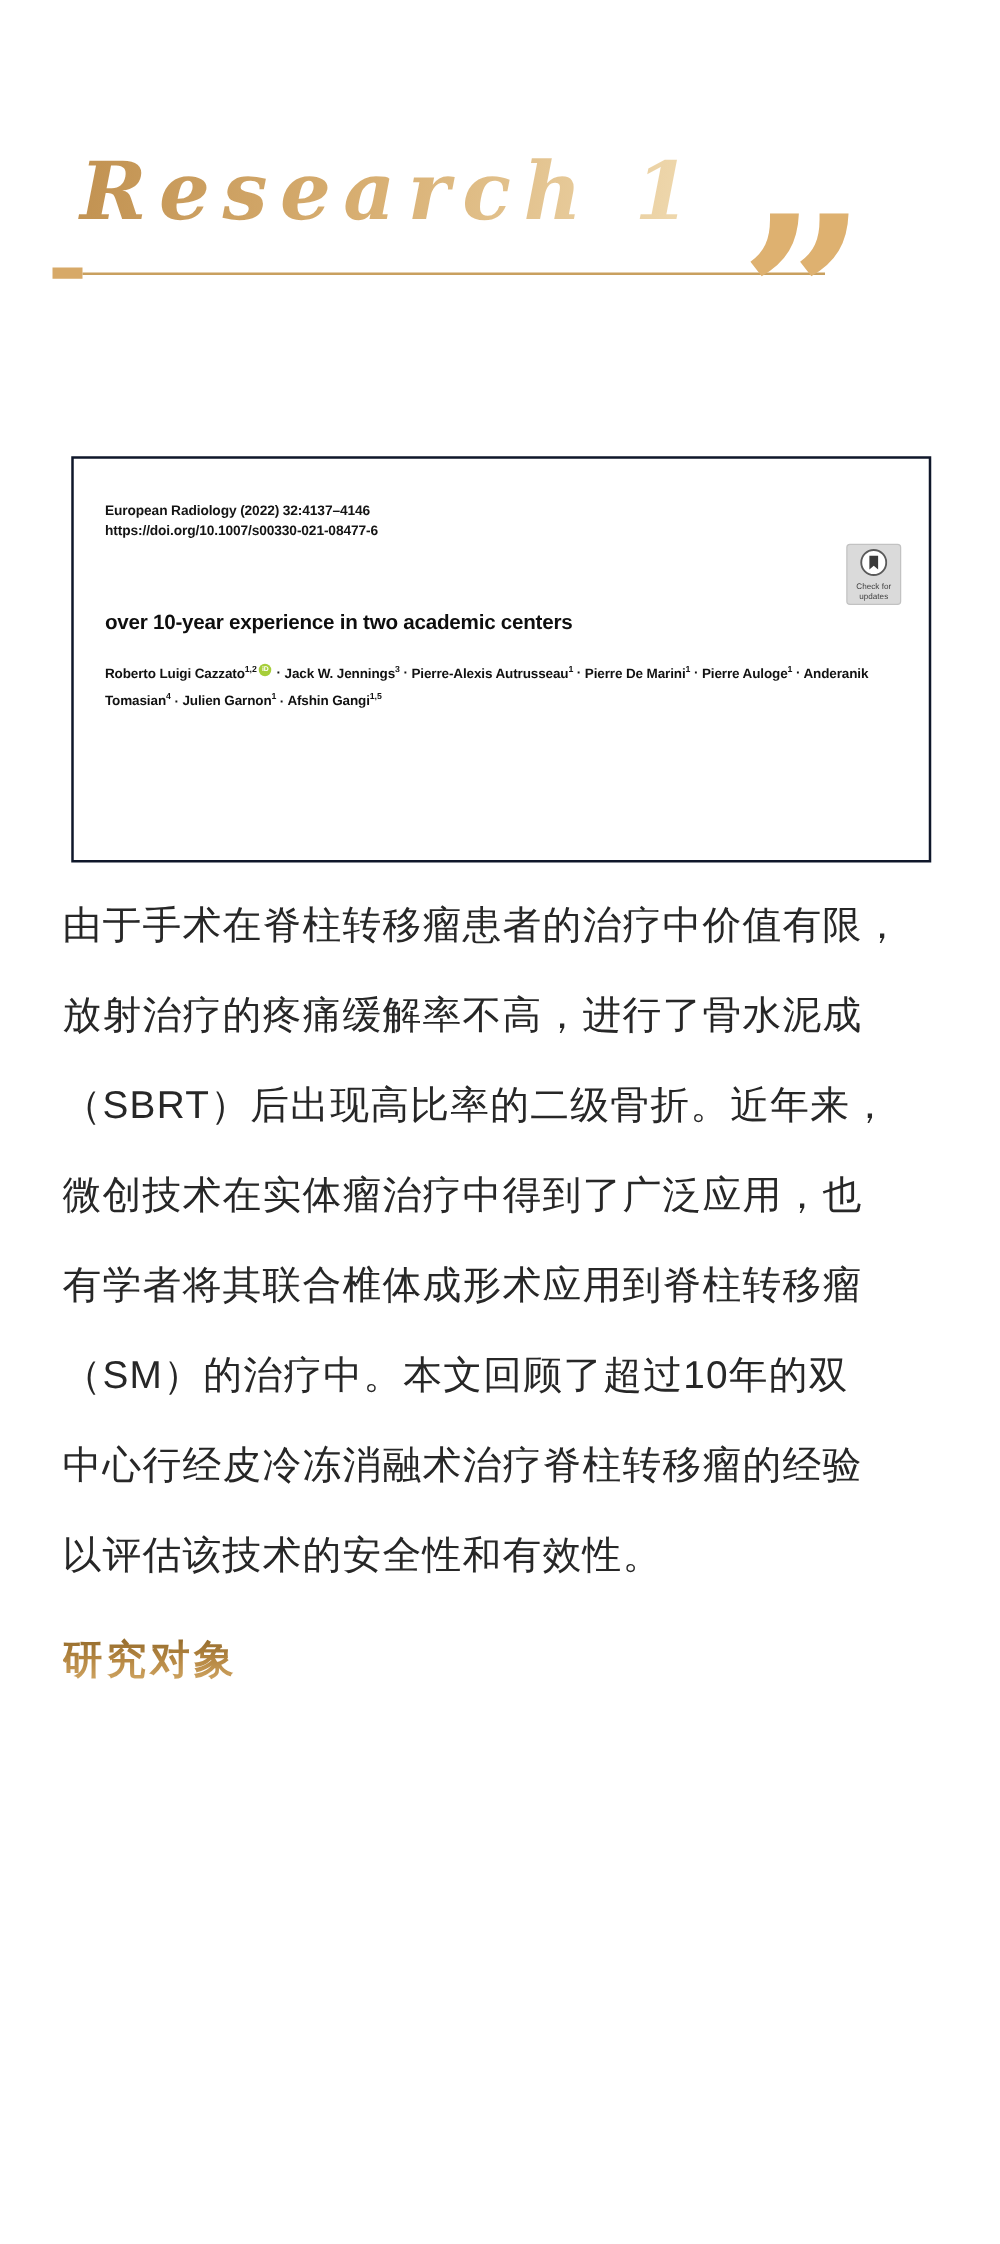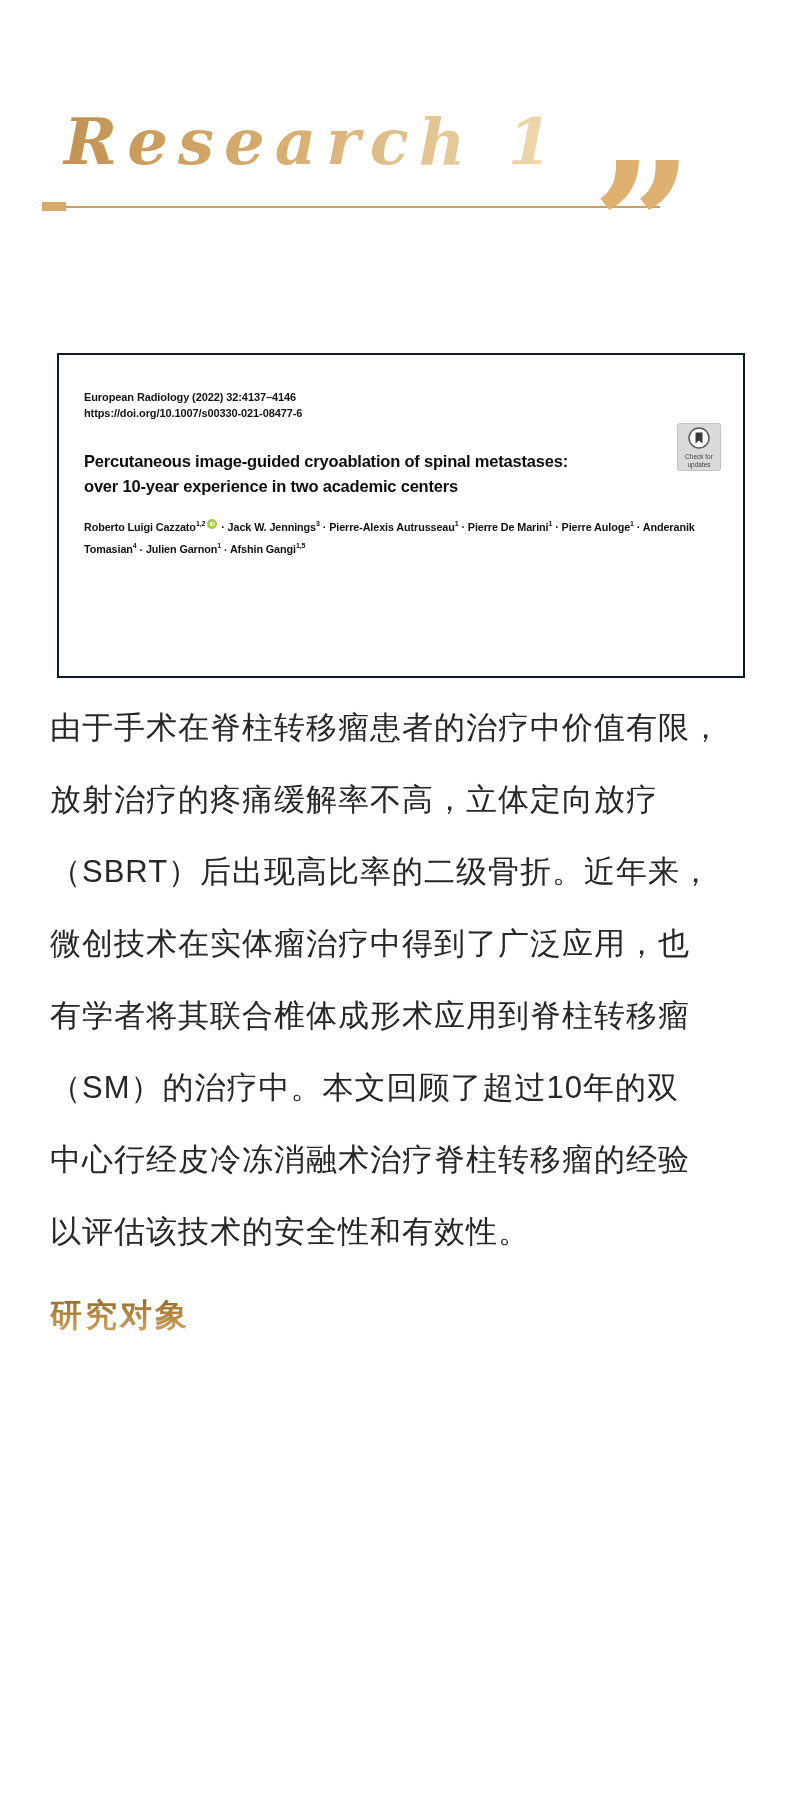--- a/index.html
+++ b/index.html
@@ -1,19 +1,19 @@
 <!DOCTYPE html>
 <html><head>
 <meta charset="utf-8">
 <style>
   html,body{margin:0;padding:0;background:#ffffff;}
   .page{
     position:relative;
     width:800px;height:1548px;
-    margin:0 auto;
+    margin:12px auto;
     background:#ffffff;
     overflow:hidden;
     font-family:"Liberation Sans","DejaVu Sans",sans-serif;
     box-sizing:border-box;
     padding:96px 48px 0 50px;
   }
 
   
   .script-title{
     font-family:"DejaVu Serif","Liberation Serif",serif;
@@ -178,30 +178,30 @@
 
     <div class="pc-badge">
       <svg width="22" height="22" viewBox="0 0 22 22">
         <circle cx="11" cy="11" r="10" fill="#ffffff" stroke="#5a5a5a" stroke-width="1.5"></circle>
         <path d="M7.5 5.5 h7 v11 l-3.5 -3 l-3.5 3 z" fill="#3a3a3a"></path>
       </svg>
       <div class="badge-text">Check for</div>
       <div class="badge-text">updates</div>
     </div>
 
-    <h2 class="pc-title"><span>Percutaneous image-guided cryoablation of spinal metastases:</span><br>
+    <h2 class="pc-title"><br>
       <span>over 10-year experience in two academic centers</span></h2>
 
     <div class="pc-authors"><span>Roberto Luigi Cazzato<sup>1,2</sup></span><span class="orcid">iD</span><span class="sep"> · </span><span>Jack W. Jennings<sup>3</sup></span><span class="sep"> · </span><span>Pierre-Alexis Autrusseau<sup>1</sup></span><span class="sep"> · </span><span>Pierre De Marini<sup>1</sup></span><span class="sep"> · </span><span>Pierre Auloge<sup>1</sup></span><span class="sep"> · </span><span>Anderanik Tomasian<sup>4</sup></span><span class="sep"> · </span><span>Julien Garnon<sup>1</sup></span><span class="sep"> · </span><span>Afshin Gangi<sup>1,5</sup></span></div>
 
   </section>
 
   
   <p class="body-text">由于手术在脊柱转移瘤患者的治疗中价值有限，
-放射治疗的疼痛缓解率不高，立体定向放疗
+放射治疗的疼痛缓解率不高，进行了骨水泥成
 （SBRT）后出现高比率的二级骨折。近年来，
 微创技术在实体瘤治疗中得到了广泛应用，也
 有学者将其联合椎体成形术应用到脊柱转移瘤
 （SM）的治疗中。本文回顾了超过10年的双
 中心行经皮冷冻消融术治疗脊柱转移瘤的经验
 以评估该技术的安全性和有效性。</p>
 
   
   <h3 class="gold-heading">研究对象</h3>
 

